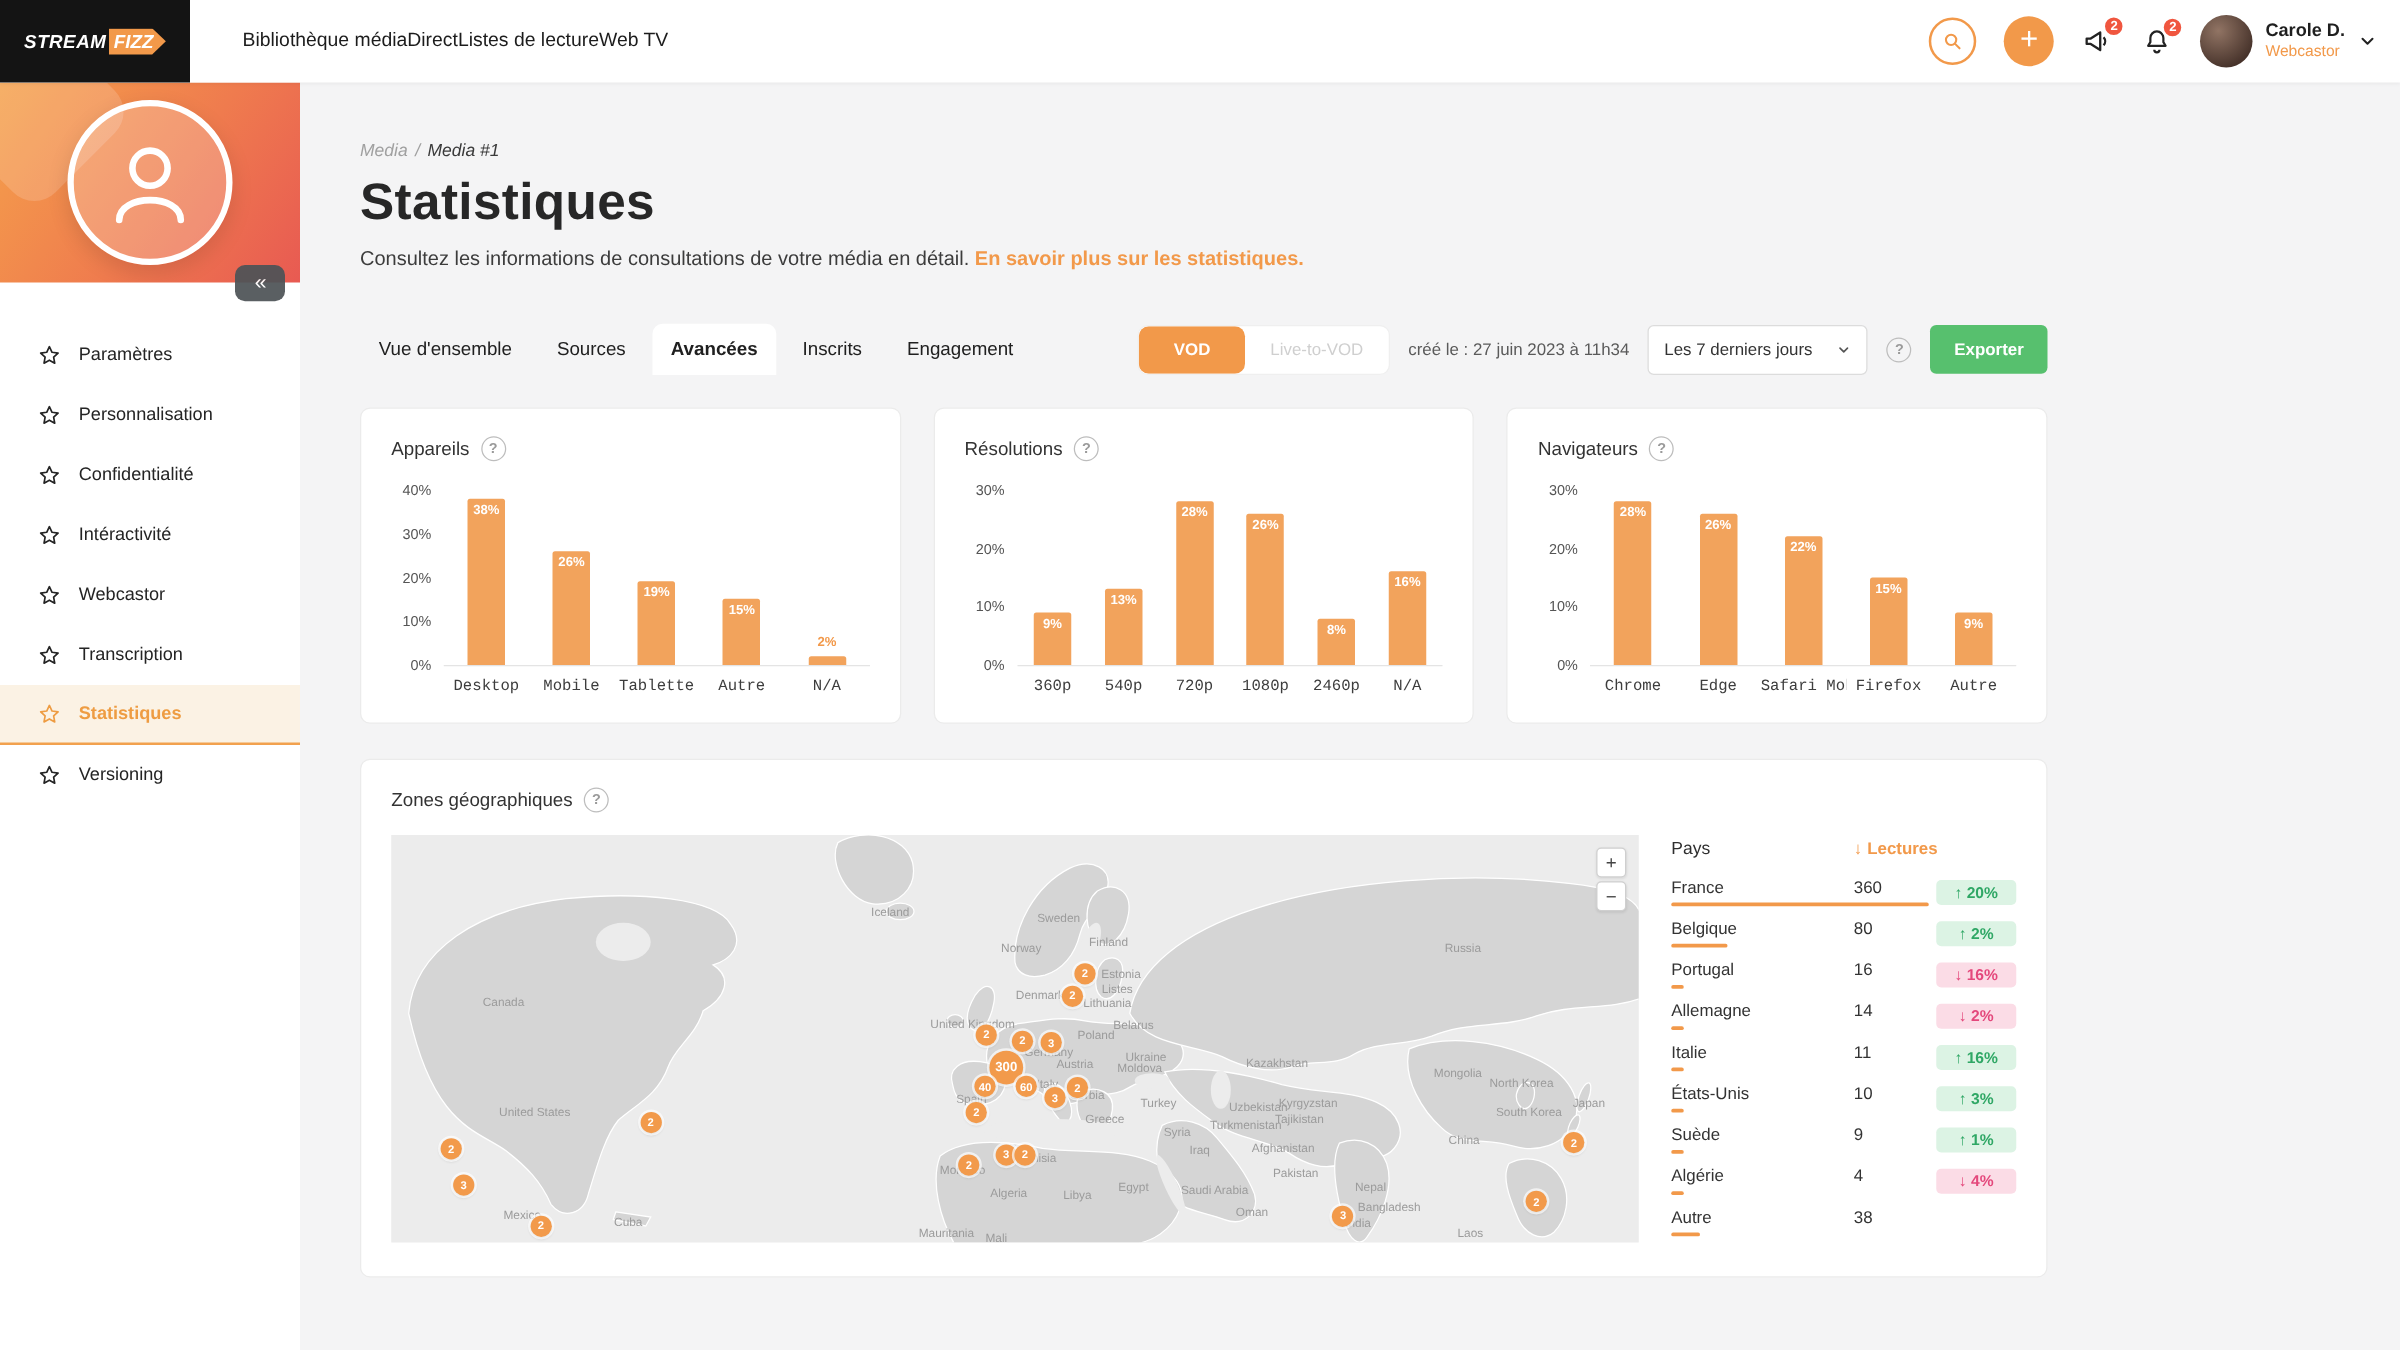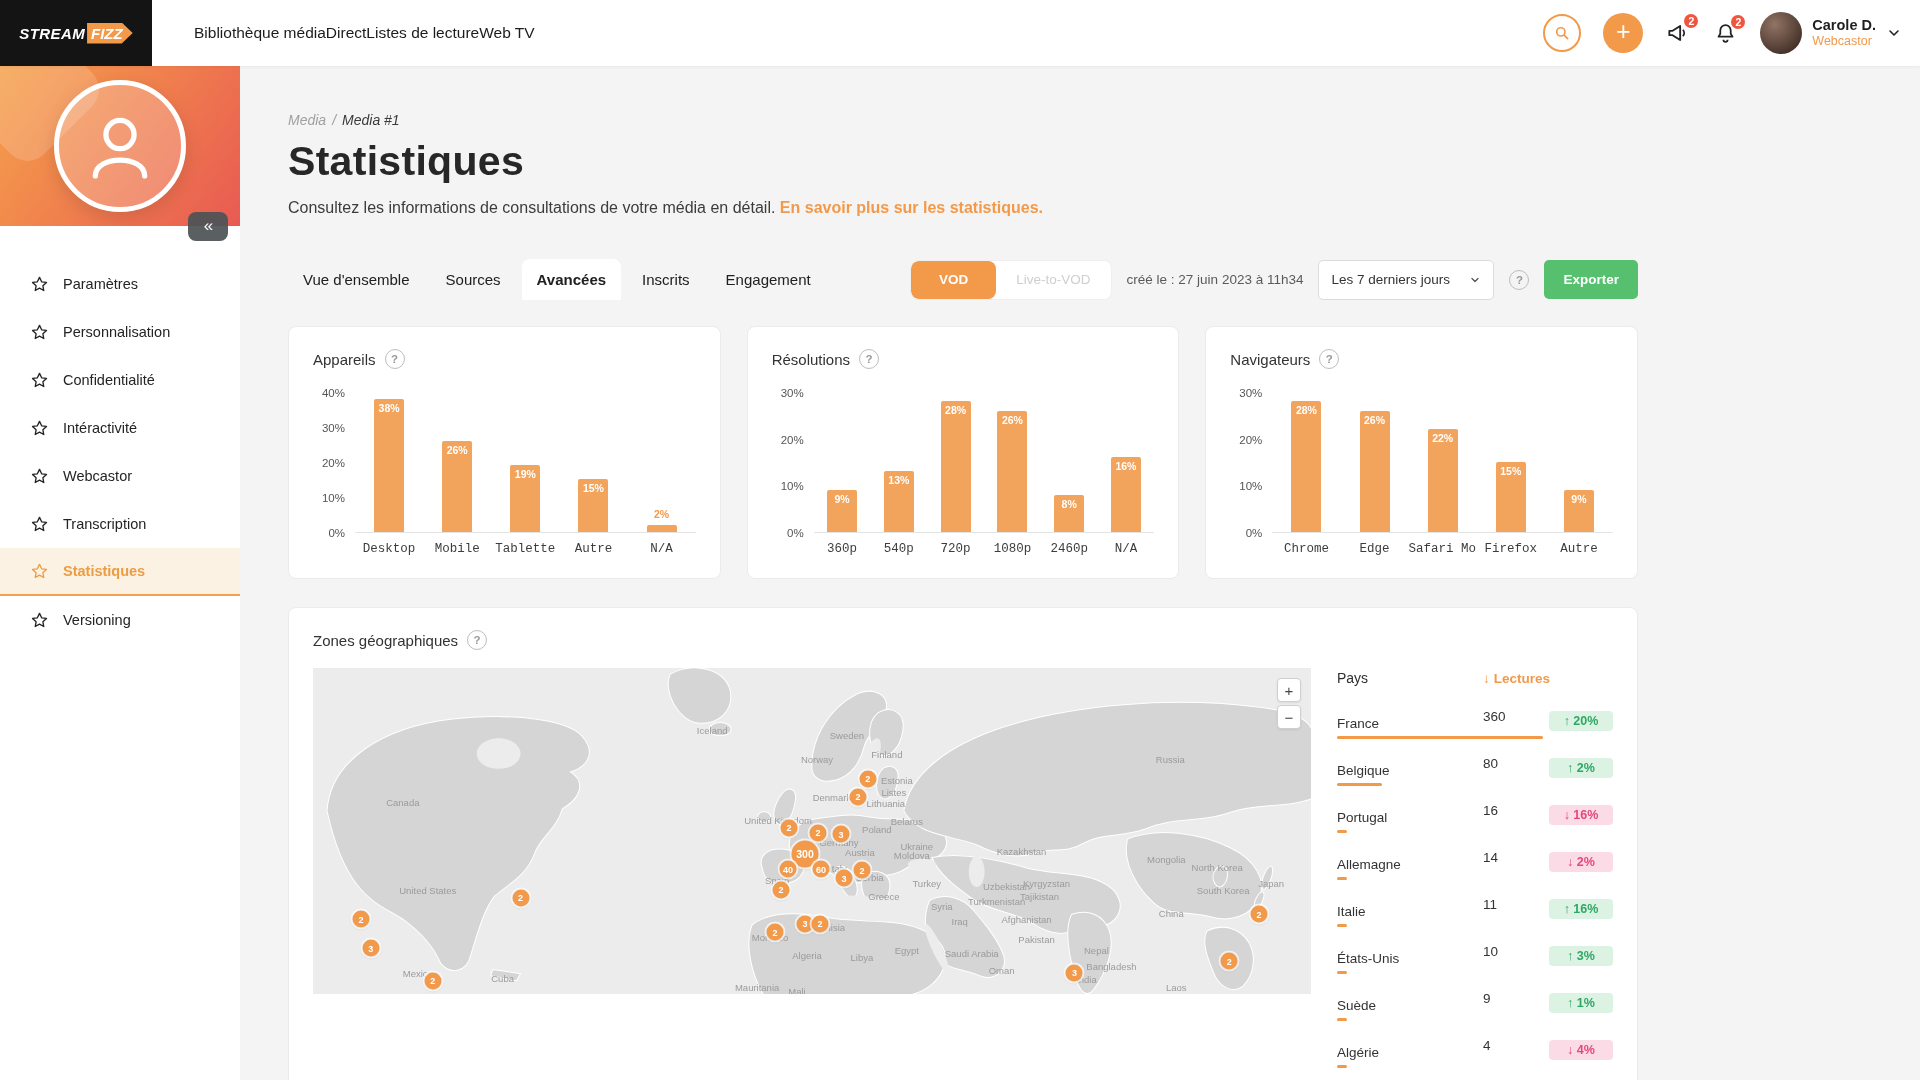--- a/index.html
+++ b/index.html
@@ -129,21 +129,21 @@
   .zoom-btn{ width:24px; height:24px; background:#fff; border:1px solid #CFCFCF; border-radius:4px;
     font-size:15px; color:#444; cursor:pointer; display:flex; align-items:center; justify-content:center;
     padding:0; box-shadow:0 1px 2px rgba(0,0,0,.08);}
   .geo-table{ width:276px; flex-shrink:0; padding-top:2px;}
   .geo-head{ display:flex; align-items:center; margin-bottom:16px;}
   .geo-head-country{ flex:1; font-weight:400; font-size:14px; color:#2E2E2E; cursor:pointer;}
   .geo-head-views{ width:130px; color:var(--orange); font-weight:600; font-size:13.5px; display:flex;
     gap:4px; align-items:center; cursor:pointer;}
   .geo-row{ display:flex; align-items:center; margin-bottom:10px;}
   .geo-row-main{ flex:1; display:flex; align-items:center; position:relative; padding-bottom:8px;}
-  .geo-country{ flex:1; font-size:13.5px; color:#333;margin-top:14px;}
+  .geo-country{ flex:1; font-size:13.5px; color:#333;}
   .geo-views{ width:60px; font-size:13.5px; color:#333;}
   .geo-bar{ position:absolute; bottom:0; left:0; height:3px; background:var(--orange); border-radius:2px;}
   .chg{ width:64px; margin-left:6px; display:flex; justify-content:center; align-items:center;
     font-size:12.5px; font-weight:700; border-radius:4px; padding:3px 0; white-space:nowrap;}
   .chg.up{ background:var(--gup-bg); color:var(--gup);}
   .chg.down{ background:var(--gdn-bg); color:var(--gdn);}
   .chg.none{ background:transparent;}
 </style>
 </head>
 <body>

